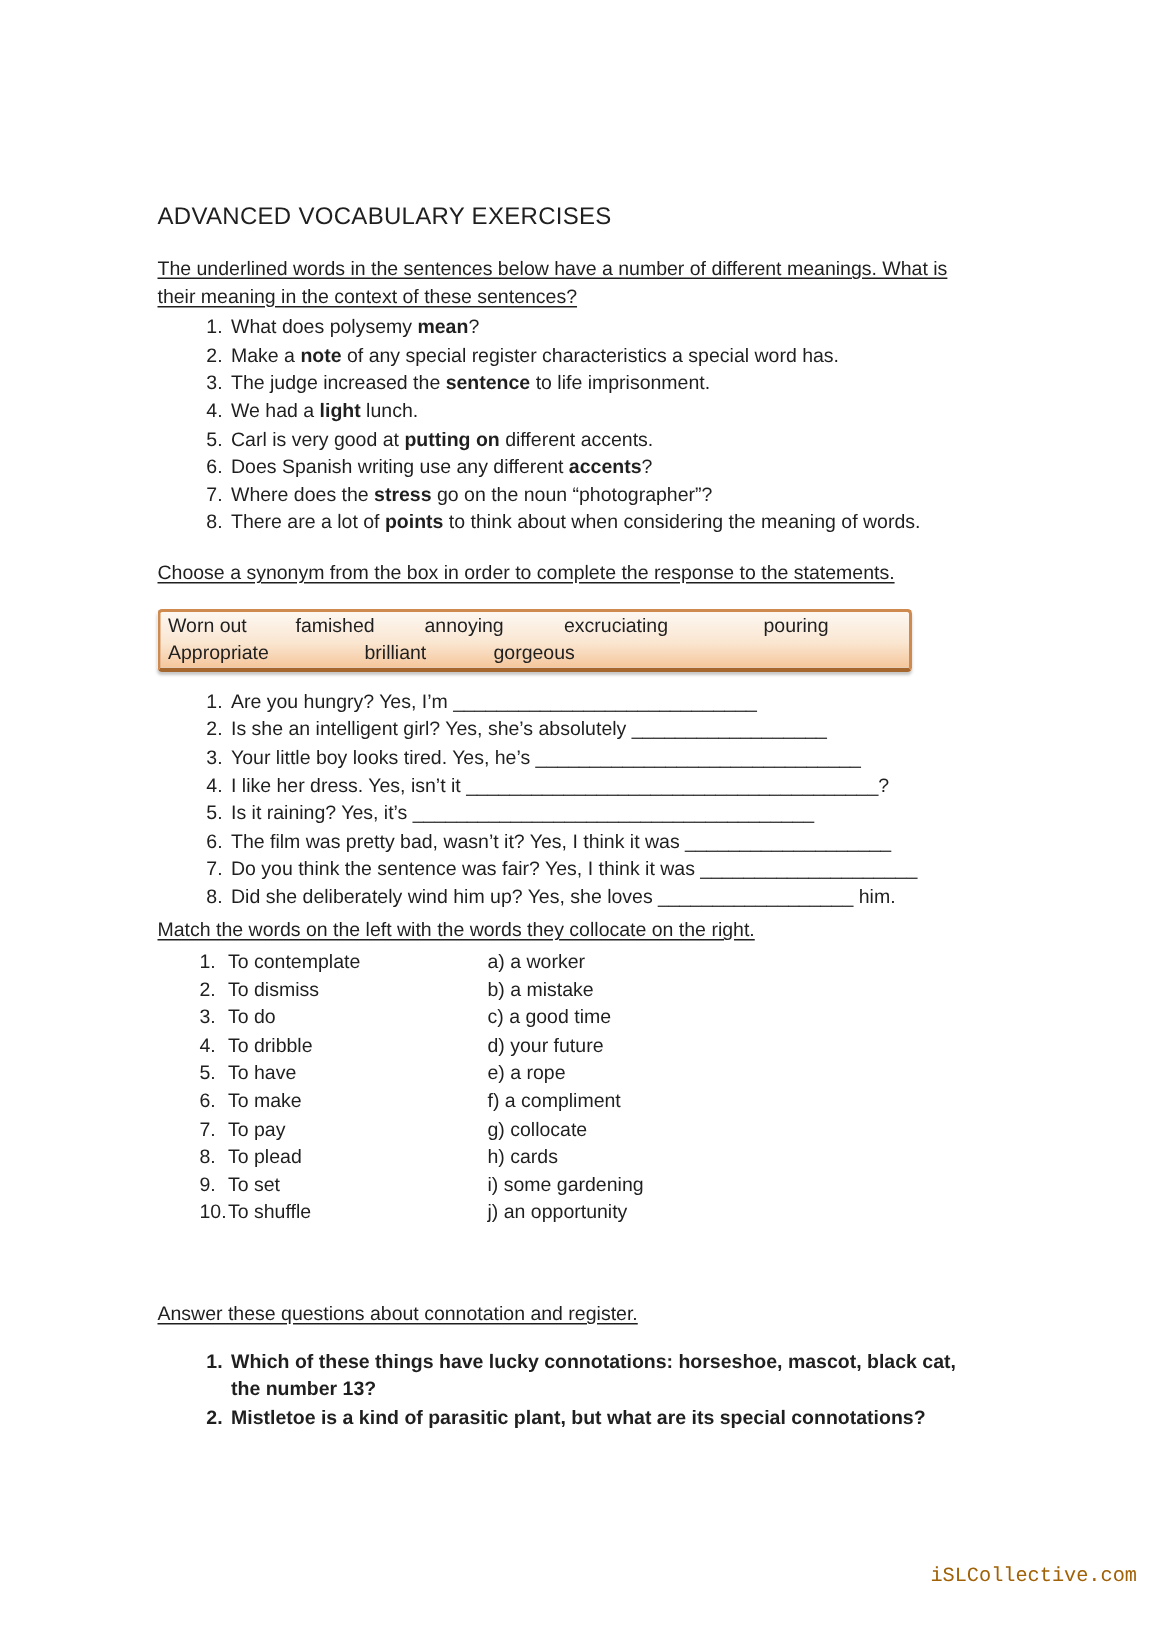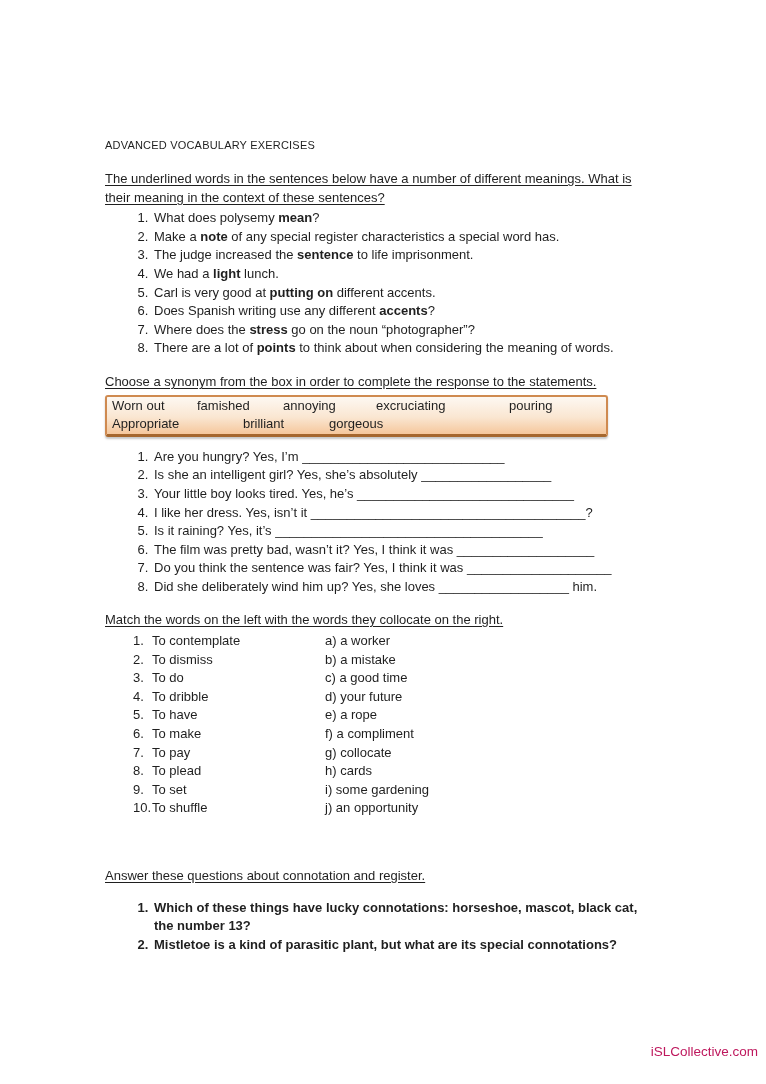--- a/index.html
+++ b/index.html
@@ -12,40 +12,40 @@
     font-family: "Liberation Sans", sans-serif;
     font-size: 13px;
     line-height: 18.6px;
     color: #1f1f1f;
   }
   .title {
     position: absolute;
     left: 105px;
     top: 136px;
     margin: 0;
-    font-size: 11px;
+    font-size: 16px;
     font-weight: 400;
     letter-spacing: 0.2px;
   }
   section { position: absolute; left: 105px; width: 552px; }
   .s1 { top: 170px; }
   .s2 { top: 373px; }
   .s3 { top: 611px; }
   .s4 { top: 867px; }
   .heading {
     margin: 0;
     text-decoration: underline;
     text-underline-offset: 2px;
   }
   ol { margin: 2px 0 0 0; padding: 0 0 0 47px; }
   ol li { margin: 0; padding-left: 2px; }
   b { font-weight: 700; }
 
   .synonym-box {
-    margin-top: 3px;
+    margin-top: 14px;
     width: 489px;
     padding: 0 5px;
     border: 2px solid #cf8a50;
     border-bottom: 3px solid #a5672e;
     border-radius: 3px;
     background: linear-gradient(180deg, #fdf8f2 0%, #fae6d1 55%, #f5c79c 100%);
     box-shadow: 0 2px 2px rgba(130,130,130,0.45);
   }
   .box-row { display: flex; white-space: nowrap; }
   .box-row .box-word { flex: none; }
@@ -65,21 +65,22 @@
 
   .s4 ol { margin-top: 13px; font-weight: bold; }
   .s4 ol li { max-width: 505px; }
 
   .footer {
     position: absolute;
     right: 8px;
     top: 1044px;
     font-size: 13.5px;
     line-height: 16px;
-    color: #be185d;
+    color: #a16207;
+    font-family: Liberation Mono, monospace;
   }
 </style>
 </head>
 <body>
 
 <div class="page">
 
   <h1 class="title">ADVANCED VOCABULARY EXERCISES</h1>
 
   <section class="s1">

